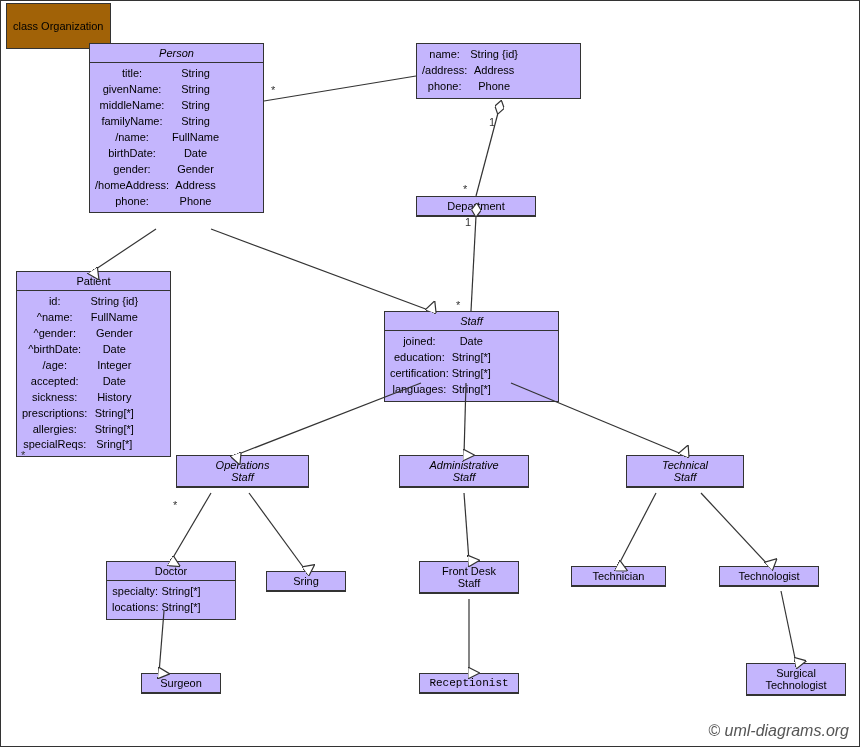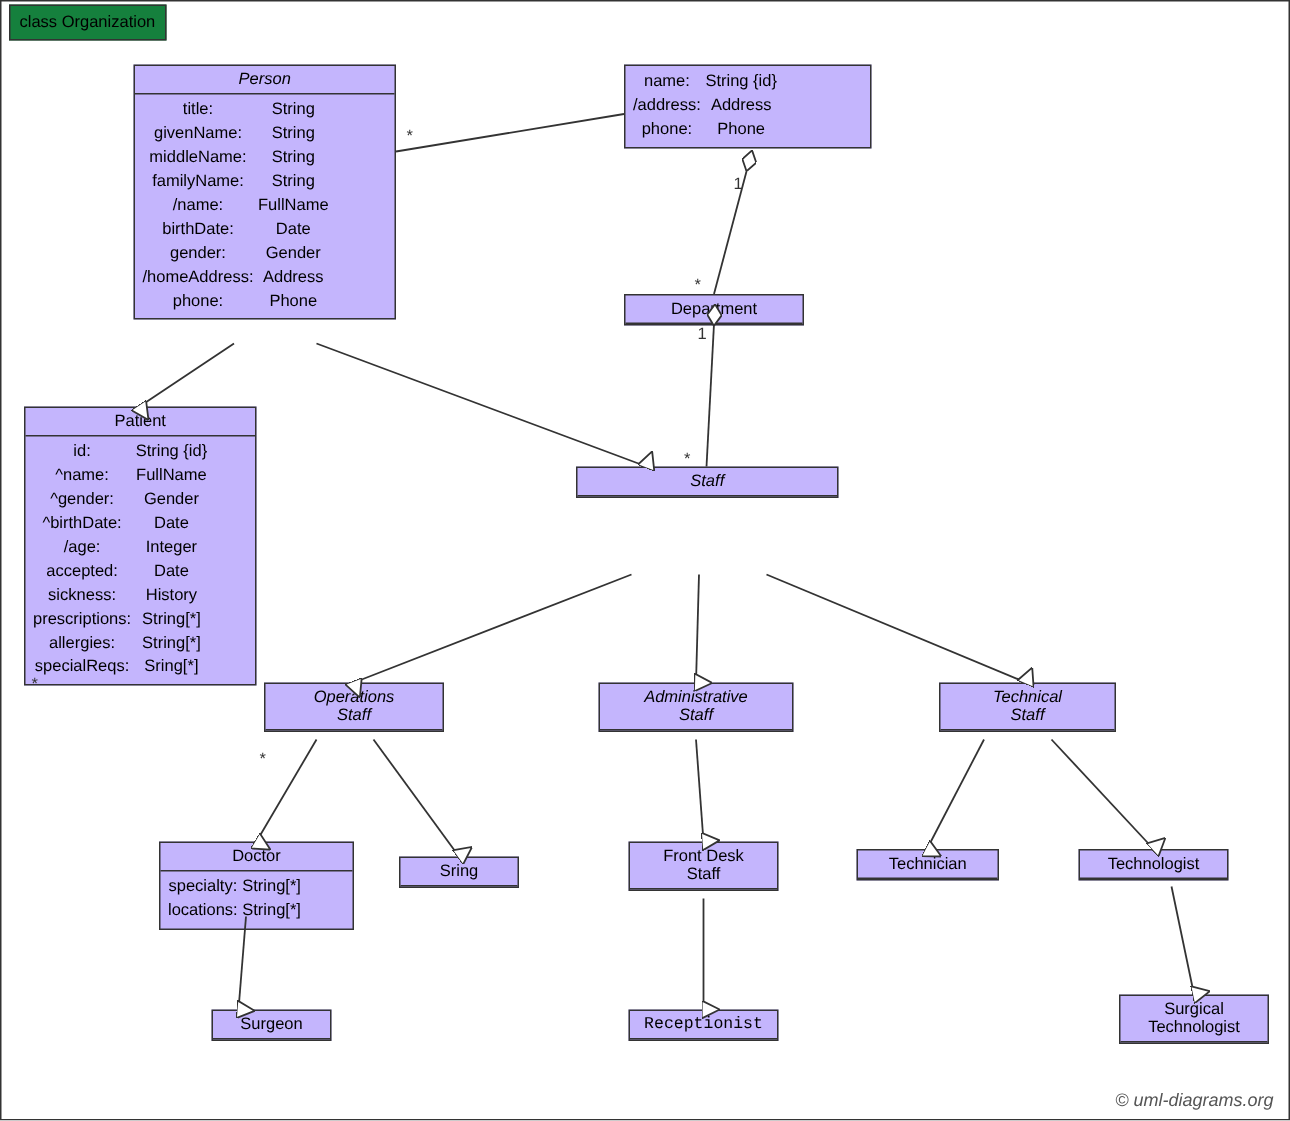--- a/index.html
+++ b/index.html
@@ -16,23 +16,23 @@
       position: relative;
       width: 860px;
       height: 747px;
       background: #fff;
       border: 1px solid #333;
     }
     .diagram-label {
       position: absolute;
       top: 2px;
       left: 5px;
-      background: #15803d;
+      background: #a16207;
       border: 1px solid #333;
-      padding: 5px 6px;
+      padding: 16px 6px;
       font-size: 11px;
     }
     
     .uml-class {
       position: absolute;
       border: 1px solid #333;
       background: #c4b5fd;
       text-align: left;
     }
     .uml-class-header {
@@ -62,21 +62,21 @@
       position: absolute;
       top: 0; left: 0;
       width: 860px;
       height: 747px;
       pointer-events: none;
     }
     .copyright {
       position: absolute;
       bottom: 6px;
       right: 10px;
-      font-size: 12px;
+      font-size: 16px;
       color: #555;
       font-style: italic;
     }
   </style>
 </head>
 <body>
 
 <div id="diagram-container">
   <div class="diagram-label">class Organization</div>
 
@@ -196,23 +196,45 @@
         </table>
     </div>
   </div>
 
   <div class="uml-class" style="left:415px;top:195px;width:120px;">
     <div class="uml-class-header">Department</div>
   </div>
 
   <div class="uml-class" style="left:383px;top:310px;width:175px;">
     <div class="uml-class-header italic">Staff</div>
-  </div>
-
-  <div class="uml-class" style="left:175px;top:454px;width:120px;text-align:center;">
+    <div class="uml-class-body">
+      <table>
+        <tbody>
+            <tr>
+              <td>joined:</td>
+              <td>Date</td>
+            </tr>
+        <tr>
+              <td>education:</td>
+              <td>String[*]</td>
+            </tr>
+        <tr>
+              <td>certification:</td>
+              <td>String[*]</td>
+            </tr>
+        <tr>
+              <td>languages:</td>
+              <td>String[*]</td>
+            </tr>
+      </tbody>
+        </table>
+    </div>
+  </div>
+
+  <div class="uml-class" style="left:175px;top:454px;width:133px;text-align:center;">
     <div class="uml-class-header italic" style="text-align:center;">Operations<br>Staff</div>
   </div>
 
   <div class="uml-class" style="left:398px;top:454px;width:130px;text-align:center;">
     <div class="uml-class-header italic" style="text-align:center;">Administrative<br>Staff</div>
   </div>
 
   <div class="uml-class" style="left:625px;top:454px;width:118px;text-align:center;">
     <div class="uml-class-header italic" style="text-align:center;">Technical<br>Staff</div>
   </div>

